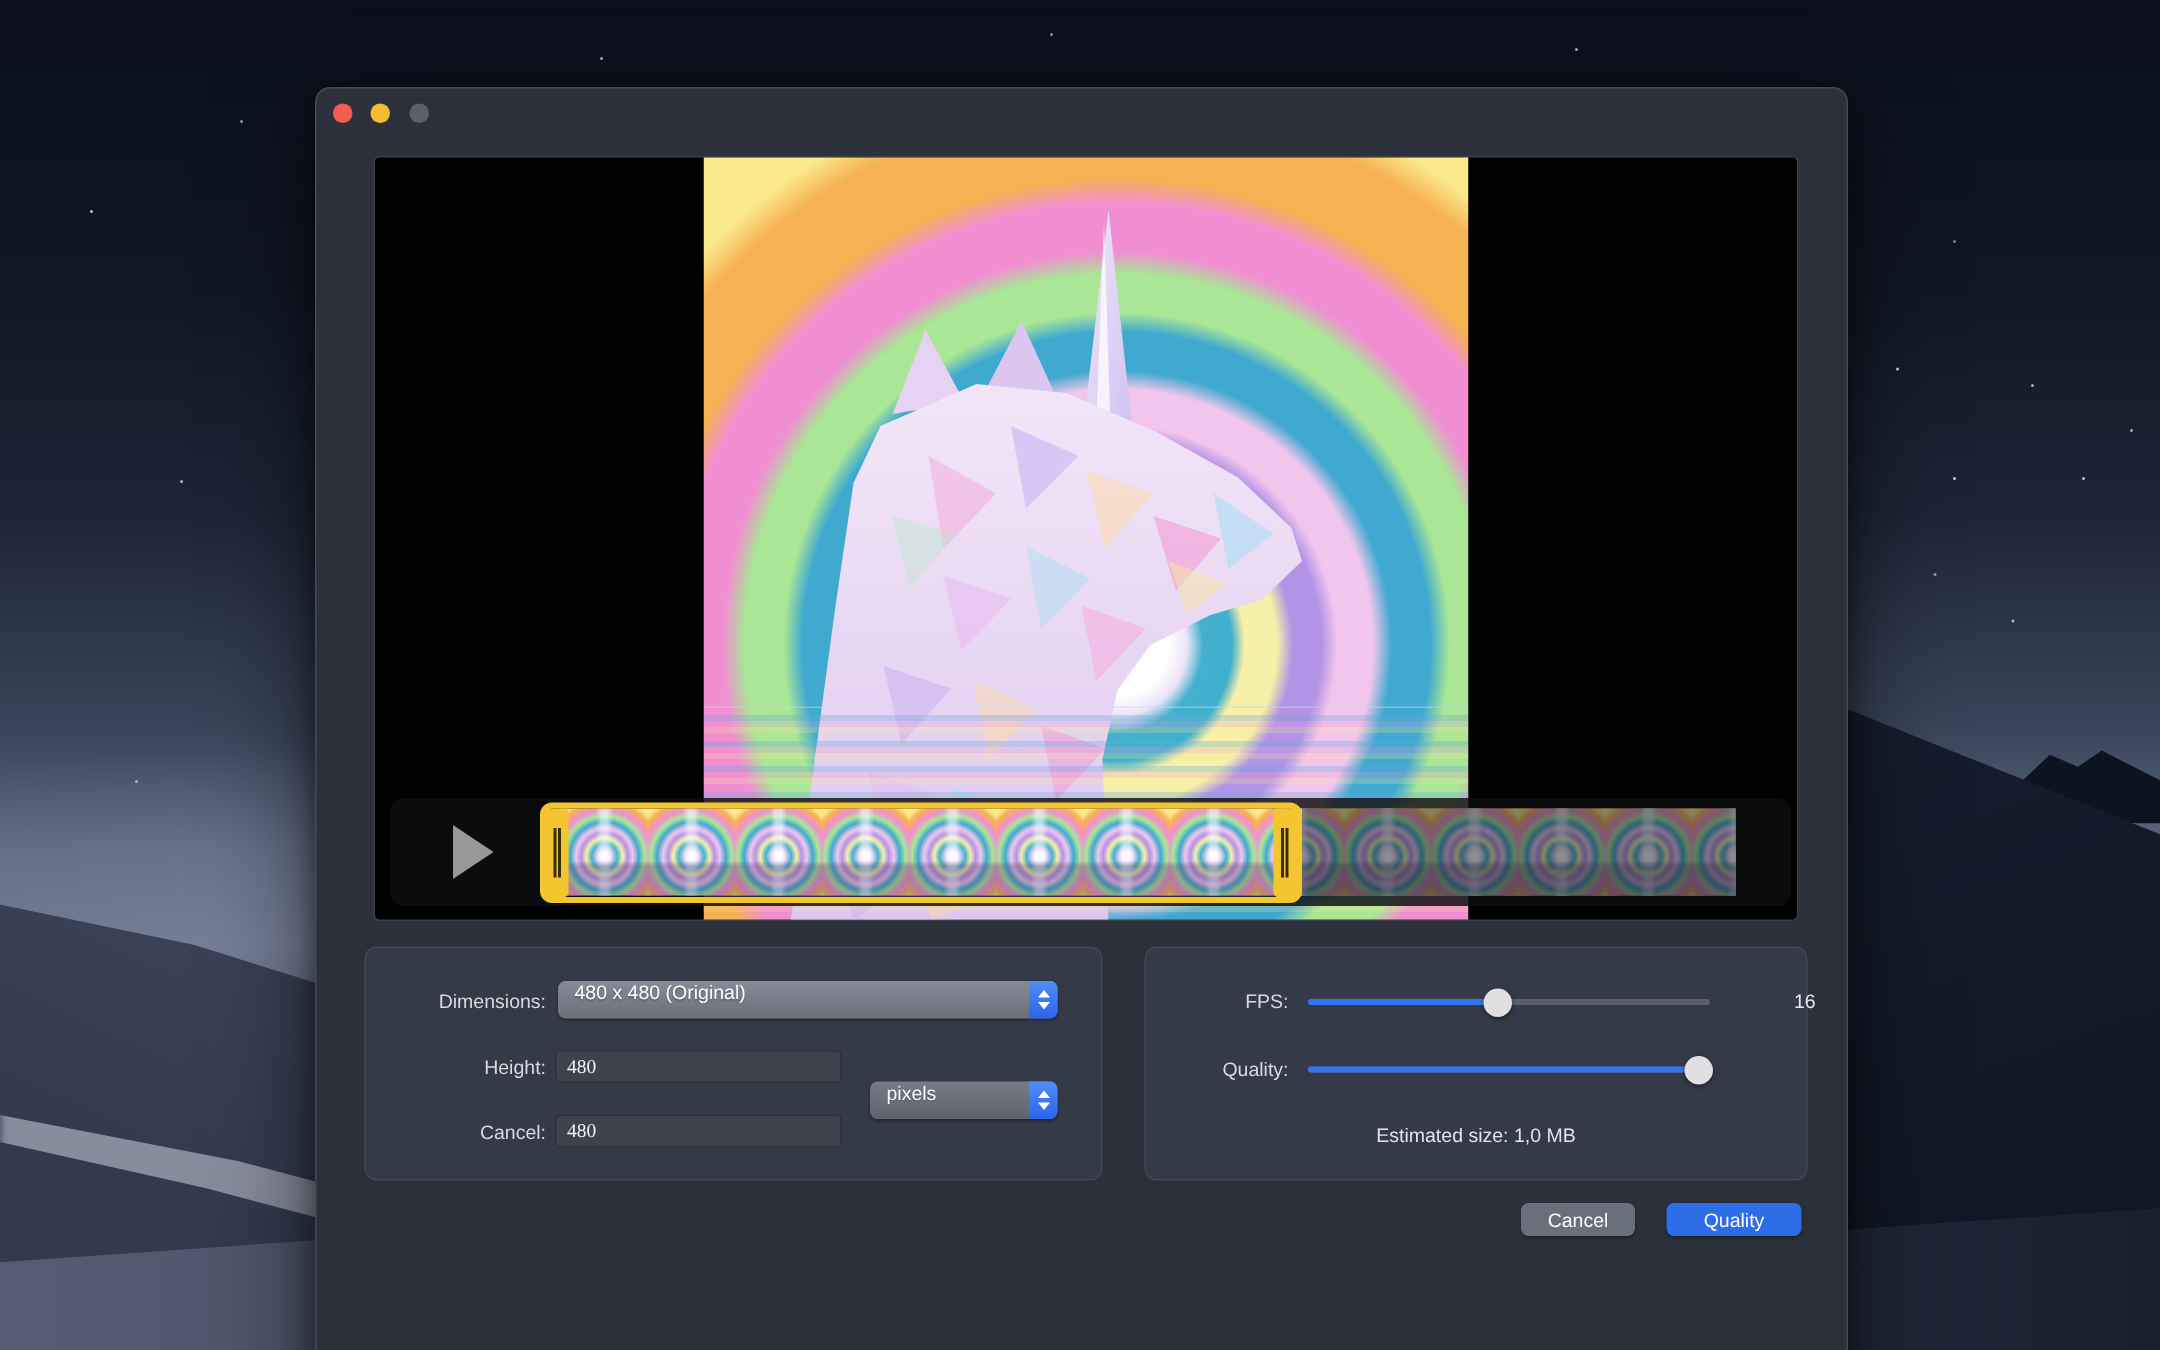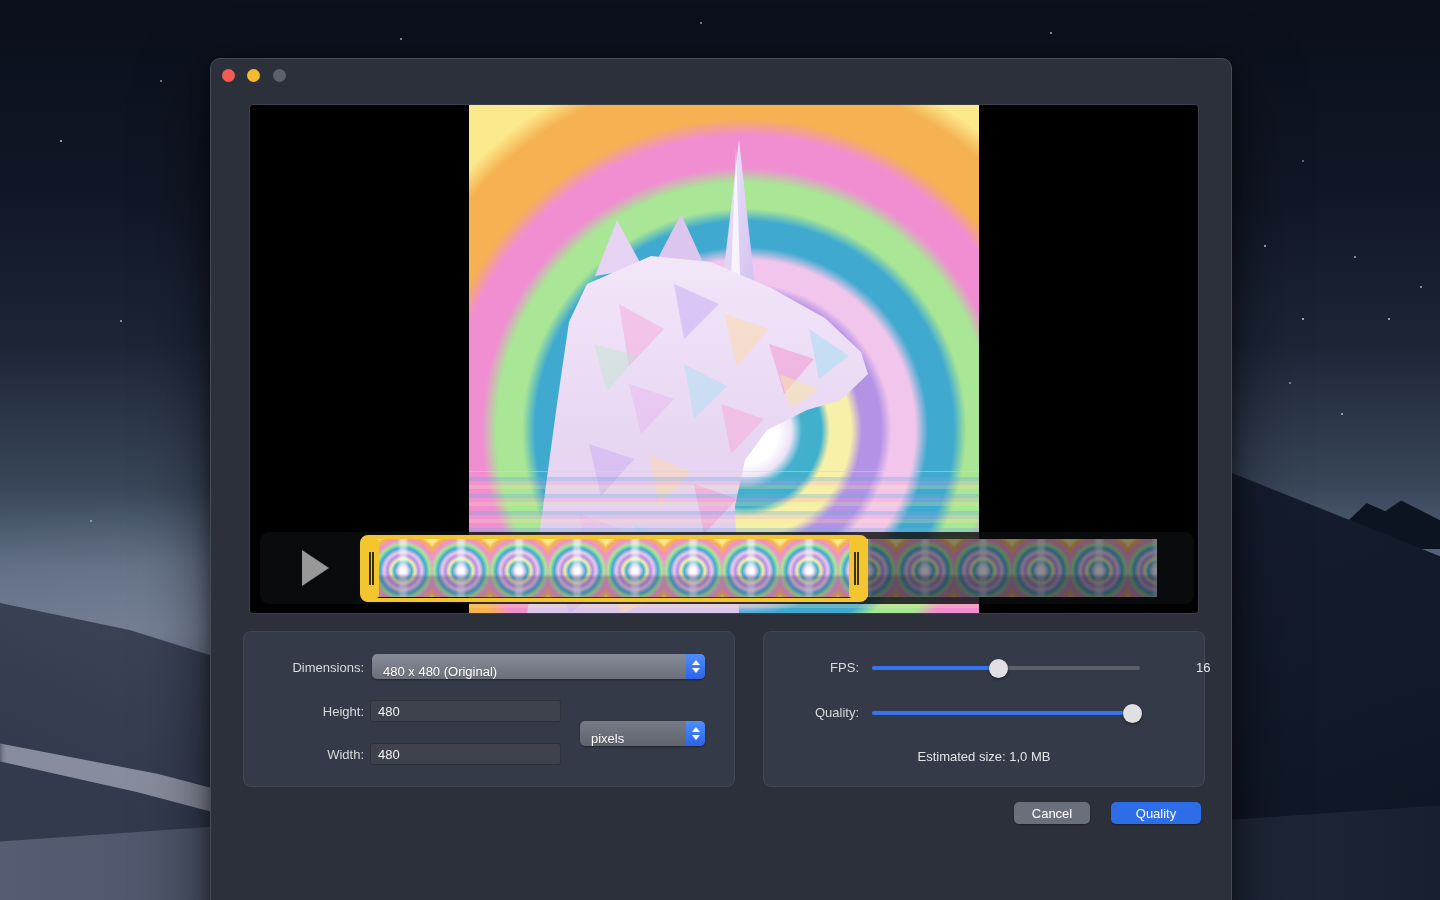--- a/index.html
+++ b/index.html
@@ -83,25 +83,25 @@
 
   
   .panel { position:absolute; top:572px; height:156px; background:#343a47;
     border:1px solid #414754; border-radius:8px; }
   .panel.left  { left:32px;  width:492px; }
   .panel.right { left:552px; width:442px; }
   .lbl { position:absolute; color:#d7dade; font-size:13px; text-align:right; }
 
   .field { position:absolute; background:#3d424d; border:1px solid #2d313a;
     border-radius:3px; color:#f2f3f5; font-size:13px; padding:0 7px;
-    font-family:Liberation Sans, sans-serif; outline:none; }
+    font-family:Liberation Serif, serif; outline:none; }
 
   .popup { position:absolute; border-radius:5px; cursor:pointer;
     background:linear-gradient(#868c97,#6a6f7a);
-    box-shadow:0 1px 2px rgba(0,0,0,0.4); display:flex; align-items:flex-end; }
+    box-shadow:0 1px 2px rgba(0,0,0,0.4); display:flex; align-items:flex-start; }
   .popup.dark { background:linear-gradient(#767b86,#5e636d); }
   .popup .ptext { flex:1; color:#fff; font-size:13px; padding-left:11px;
     text-shadow:0 1px 1px rgba(0,0,0,0.25); white-space:nowrap; overflow:hidden; }
   .stepper { width:19px; align-self:stretch; border-radius:0 5px 5px 0;
     background:linear-gradient(#4e8ef8,#2c63ec); display:flex; flex-direction:column;
     align-items:center; justify-content:center; }
   .chev-up { width:0; height:0; border-left:4px solid transparent; border-right:4px solid transparent;
     border-bottom:5px solid #fff; margin-bottom:3px; }
   .chev-down { width:0; height:0; border-left:4px solid transparent; border-right:4px solid transparent;
     border-top:5px solid #fff; }
@@ -233,21 +233,21 @@
     <input class="field" style="left: 126px; top: 68px; width: 191px; height: 22px;" value="480">
 
     <div class="popup dark" style="left:336px;top:89px;width:125px;height:25px">
       <span class="ptext">pixels</span>
       <span class="stepper">
         <span class="chev-up"></span>
         <span class="chev-down"></span>
       </span>
     </div>
 
-    <div class="lbl" style="left:16px;top:115px;width:104px">Width:</div>
+    <div class="lbl" style="left:16px;top:115px;width:104px">Cancel:</div>
     <input class="field" style="left: 126px; top: 111px; width: 191px; height: 22px;" value="480">
   </div>
 
   <div class="panel right">
     <div class="lbl" style="left:25px;top:28px;width:70px">FPS:</div>
     <div class="slider" style="left: 108px; top: 26px; width: 268px; --p: 47%;">
       <div class="track"></div>
       <div class="fill"></div>
       <div class="knob"></div>
     </div>

